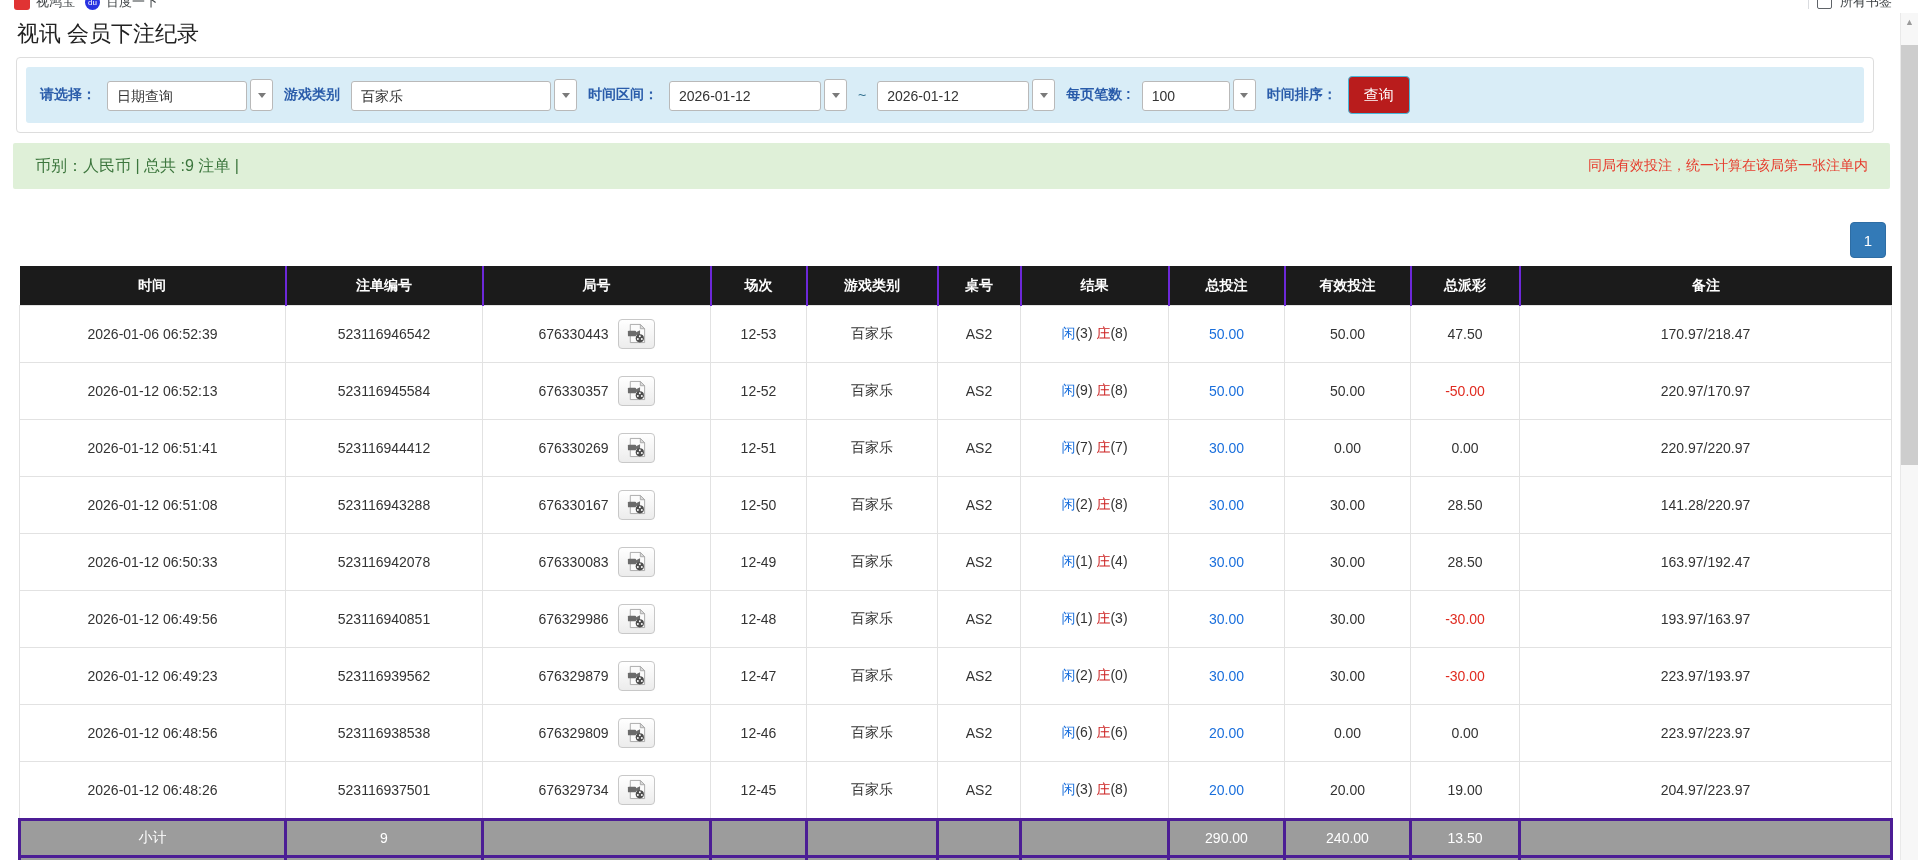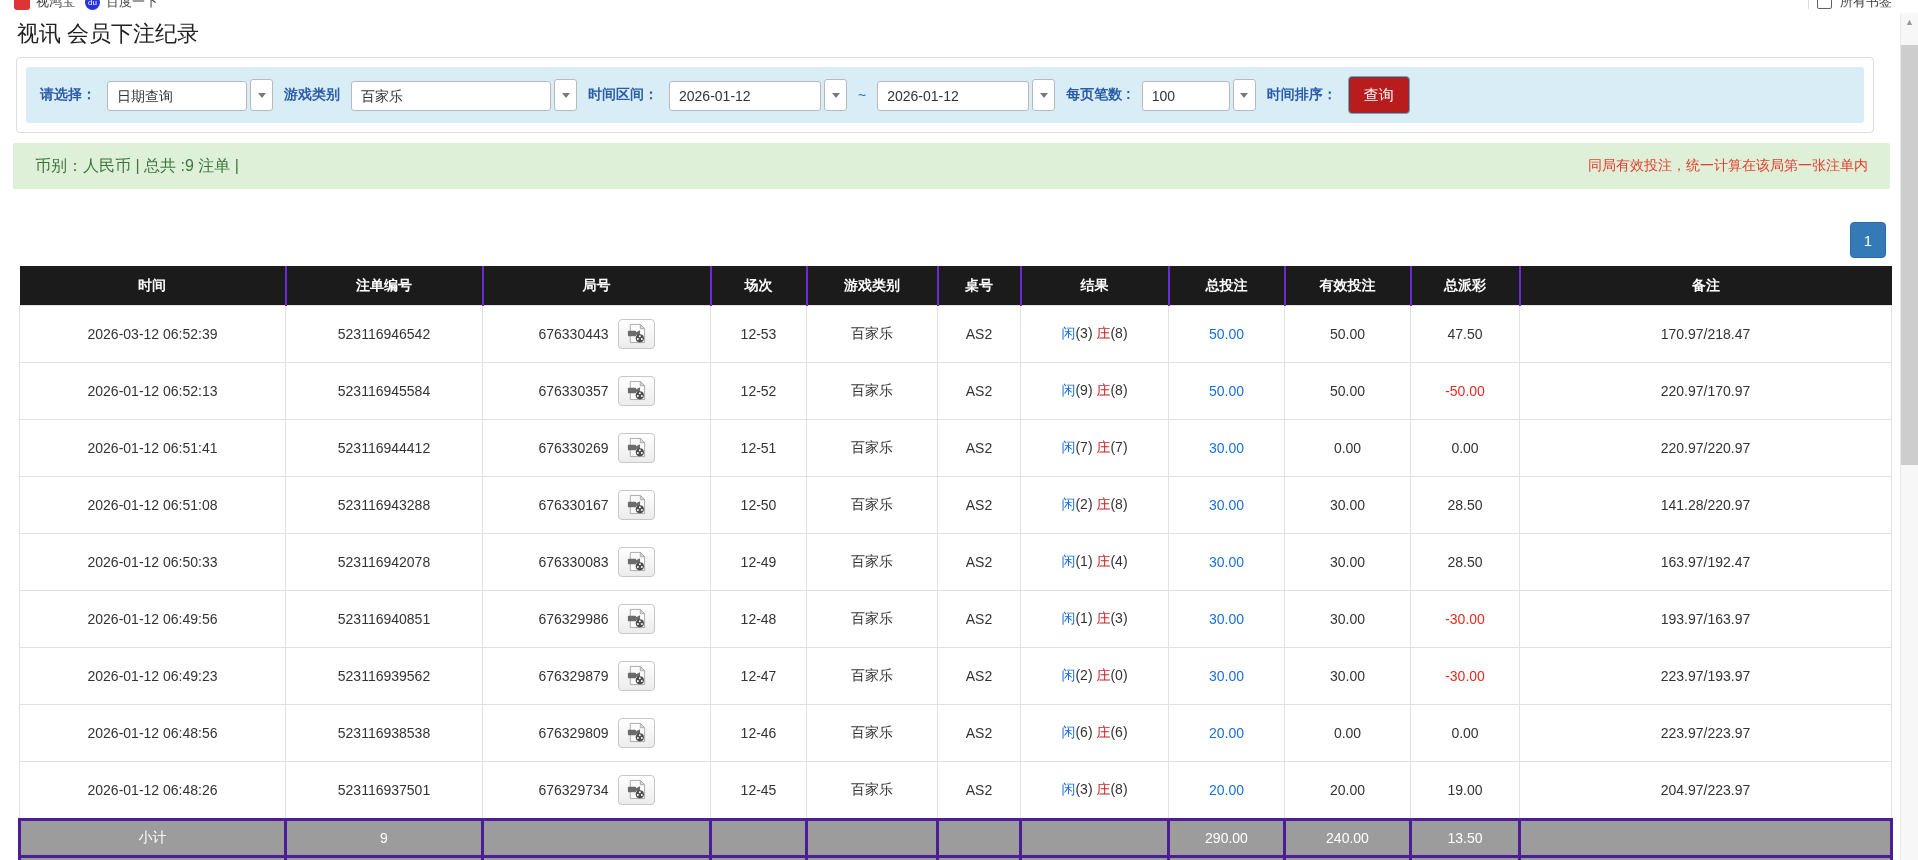--- a/index.html
+++ b/index.html
@@ -169,21 +169,21 @@
       <th>桌号</th>
       <th>结果</th>
       <th>总投注</th>
       <th>有效投注</th>
       <th>总派彩</th>
       <th>备注</th>
     </tr>
   </thead>
   <tbody>
       <tr>
-        <td>2026-03-12 06:52:39</td>
+        <td>2026-01-06 06:52:39</td>
         <td>523116946542</td>
         <td class="round-cell"><span>676330443</span><button class="video-btn"><svg width="23" height="21" viewBox="0 0 24 22">
               <path d="M5.5 1.5 h10.5 l4.5 4.5 v14.5 h-15 z" fill="#fbfbfb" stroke="#a9a9a9"></path>
               <path d="M16 1.5 l4.5 4.5 h-4.5 z" fill="#dcdcdc" stroke="#a9a9a9"></path>
               <rect x="3" y="8" width="8.5" height="6" rx="1" fill="#6b6b6b"></rect>
               <path d="M11.5 9.6 l4.2 -2.1 v7 l-4.2 -2.1 z" fill="#6b6b6b"></path>
               <circle cx="15.5" cy="16" r="4.3" fill="#4d4d4d"></circle>
               <circle cx="15.5" cy="13.8" r="1" fill="#fff"></circle>
               <circle cx="13.4" cy="16.8" r="1" fill="#fff"></circle>
               <circle cx="17.6" cy="16.8" r="1" fill="#fff"></circle>

